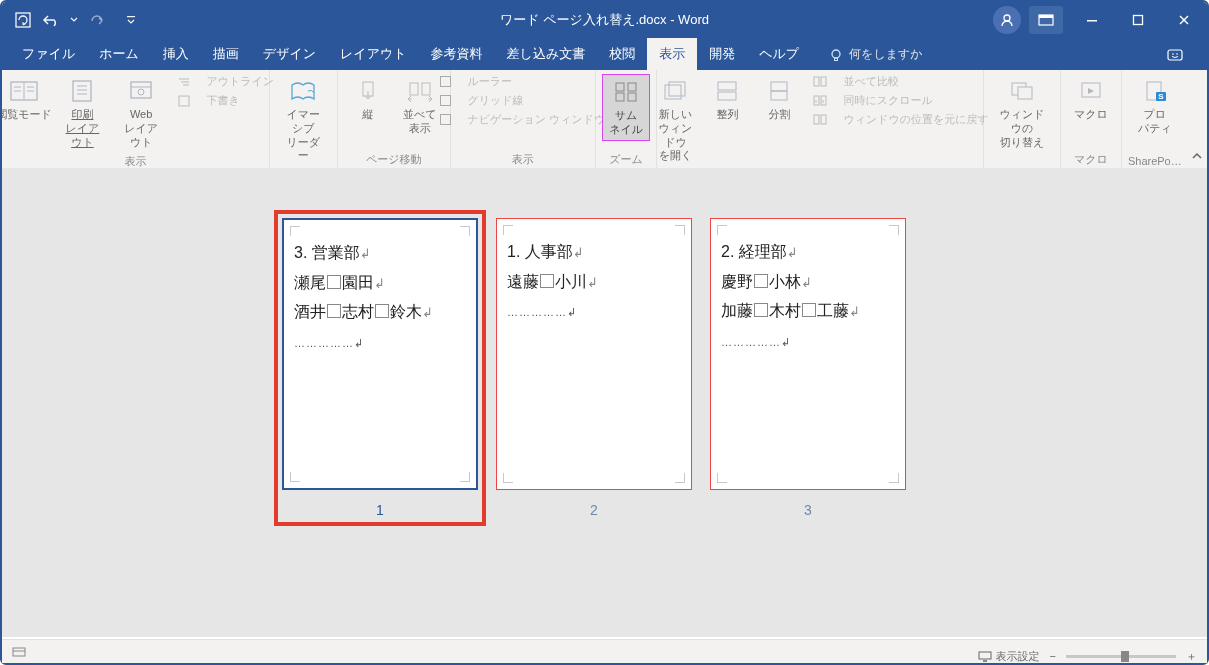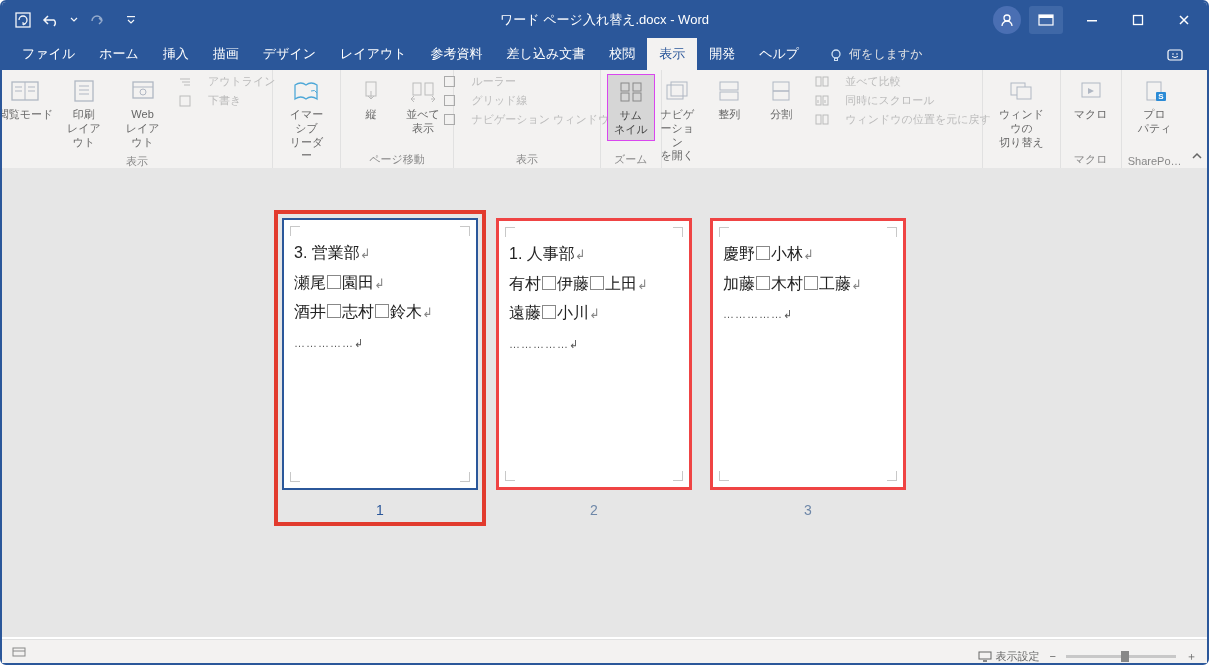--- a/index.html
+++ b/index.html
@@ -35,21 +35,21 @@
 .ribbon .smallrow { display:flex; flex-direction:column; gap:4px; justify-content:center; }
 .ribbon .smallbtn { display:flex; align-items:center; font-size:11px; color:#888; gap:16px; white-space:nowrap; }
 .ribbon .gray { color:#bbb; }
 .ribbon .chk { width:11px; height:11px; border:1px solid #aaa; display:inline-block; }
 .ribbon .collapse { width:24px; display:flex; align-items:flex-end; justify-content:center; padding-bottom:8px; color:#666;}
 
 
 .canvas { background: #e6e6e6; position:absolute; top:168px; bottom:28px; left:2px; right:2px; display:flex; align-items:flex-start; padding:50px 0 0 280px; gap:18px; }
 .thumbframe { display:flex; flex-direction:column; align-items:center; }
 .thumbframe.highlighted { outline:4px solid #e23b2e; outline-offset:0; padding:4px; margin:-4px; }
-.thumb { width:196px; height:272px; background:#fff; border:3px solid #ef4444; position:relative; padding:18px 10px; font-size:16px; color:#222; line-height:1.85; }
+.thumb { width:196px; height:272px; background:#fff; border:1px solid #ef4444; position:relative; padding:18px 10px; font-size:16px; color:#222; line-height:1.85; }
 .thumb.selected { border:2px solid #2b579a; }
 .thumb .corner { position:absolute; width:10px; height:10px; border:1px solid #c8c8c8; }
 .thumb .corner.tl { top:6px; left:6px; border-right:none; border-bottom:none;}
 .thumb .corner.tr { top:6px; right:6px; border-left:none; border-bottom:none;}
 .thumb .corner.bl { bottom:6px; left:6px; border-right:none; border-top:none;}
 .thumb .corner.br { bottom:6px; right:6px; border-left:none; border-top:none;}
 .thumb .pl { font-family:"MS Gothic","Yu Gothic",sans-serif; font-size:16px; white-space:nowrap; }
 .thumb .pl .sq { display:inline-block; width:14px; height:14px; border:1px solid #888; margin:0 1px; vertical-align:-1px;}
 .thumb .dotline { letter-spacing:1px; font-size:11px; color:#555; margin-top:6px;}
 .thumbframe .pgnum { margin-top:12px; font-size:14px; color:#6e87a8; }
@@ -178,21 +178,21 @@
       </div>
       <div class="bigbtn">
         <div class="ico">
             <svg width="26" height="24" viewBox="0 0 26 24">
               <rect x="4" y="2" width="18" height="20" fill="none" stroke="#b0b7c3" stroke-width="1.3"></rect>
               <line x1="8" y1="7" x2="18" y2="7" stroke="#b0b7c3"></line>
               <line x1="8" y1="11" x2="18" y2="11" stroke="#b0b7c3"></line>
               <line x1="8" y1="15" x2="18" y2="15" stroke="#b0b7c3"></line>
             </svg>
           </div>
-        <div class="lbl" style="white-space:pre-line;">印刷
+        <div class="lbl" style="white-space:pre-line;text-decoration:underline;">印刷
 レイアウト</div>
       </div>
       <div class="bigbtn">
         <div class="ico">
             <svg width="26" height="24" viewBox="0 0 26 24">
               <rect x="3" y="3" width="20" height="16" fill="none" stroke="#b0b7c3" stroke-width="1.3"></rect>
               <line x1="3" y1="8" x2="23" y2="8" stroke="#b0b7c3"></line>
               <circle cx="13" cy="13" r="3" fill="none" stroke="#b0b7c3"></circle>
             </svg>
           </div>
@@ -302,21 +302,21 @@
 
   <div class="group" style="min-width:320px;">
     <div class="controls">
       <div class="bigbtn">
         <div class="ico">
             <svg width="26" height="22" viewBox="0 0 26 22">
               <rect x="3" y="5" width="16" height="14" fill="none" stroke="#b0b7c3"></rect>
               <rect x="7" y="2" width="16" height="14" fill="none" stroke="#b0b7c3"></rect>
             </svg>
           </div>
-        <div class="lbl" style="white-space:pre-line;">ナビゲーション
+        <div class="lbl" style="white-space:pre-line;">新しいウィンドウ
 を開く</div>
       </div>
       <div class="bigbtn">
         <div class="ico">
             <svg width="24" height="22" viewBox="0 0 24 22">
               <rect x="3" y="2" width="18" height="8" fill="none" stroke="#b0b7c3"></rect>
               <rect x="3" y="12" width="18" height="8" fill="none" stroke="#b0b7c3"></rect>
             </svg>
           </div>
         <div class="lbl">整列</div>
@@ -428,32 +428,32 @@
       </div>
       <div class="pgnum">1</div>
     </div>
     <div class="thumbframe">
       <div class="thumb">
         <div class="corner tl"></div>
         <div class="corner tr"></div>
         <div class="corner bl"></div>
         <div class="corner br"></div>
         <div class="pl">1. 人事部<span style="color: rgb(136, 136, 136); font-size: 13px;">↲</span></div>
-        <div class="pl">有村<span class="sq"></span>伊藤<span class="sq"></span>上田<span style="color: rgb(136, 136, 136); font-size: 13px;">↲</span></div>
         <div class="pl">遠藤<span class="sq"></span>小川<span style="color: rgb(136, 136, 136); font-size: 13px;">↲</span></div>
         <div class="dotline">……………↲</div>
       </div>
       <div class="pgnum">2</div>
     </div>
     <div class="thumbframe">
       <div class="thumb">
         <div class="corner tl"></div>
         <div class="corner tr"></div>
         <div class="corner bl"></div>
         <div class="corner br"></div>
+        <div class="pl">2. 経理部<span style="color: rgb(136, 136, 136); font-size: 13px;">↲</span></div>
         <div class="pl">慶野<span class="sq"></span>小林<span style="color: rgb(136, 136, 136); font-size: 13px;">↲</span></div>
         <div class="pl">加藤<span class="sq"></span>木村<span class="sq"></span>工藤<span style="color: rgb(136, 136, 136); font-size: 13px;">↲</span></div>
         <div class="dotline">……………↲</div>
       </div>
       <div class="pgnum">3</div>
     </div>
   </div>
 
 <div class="statusbar">
   <span>

